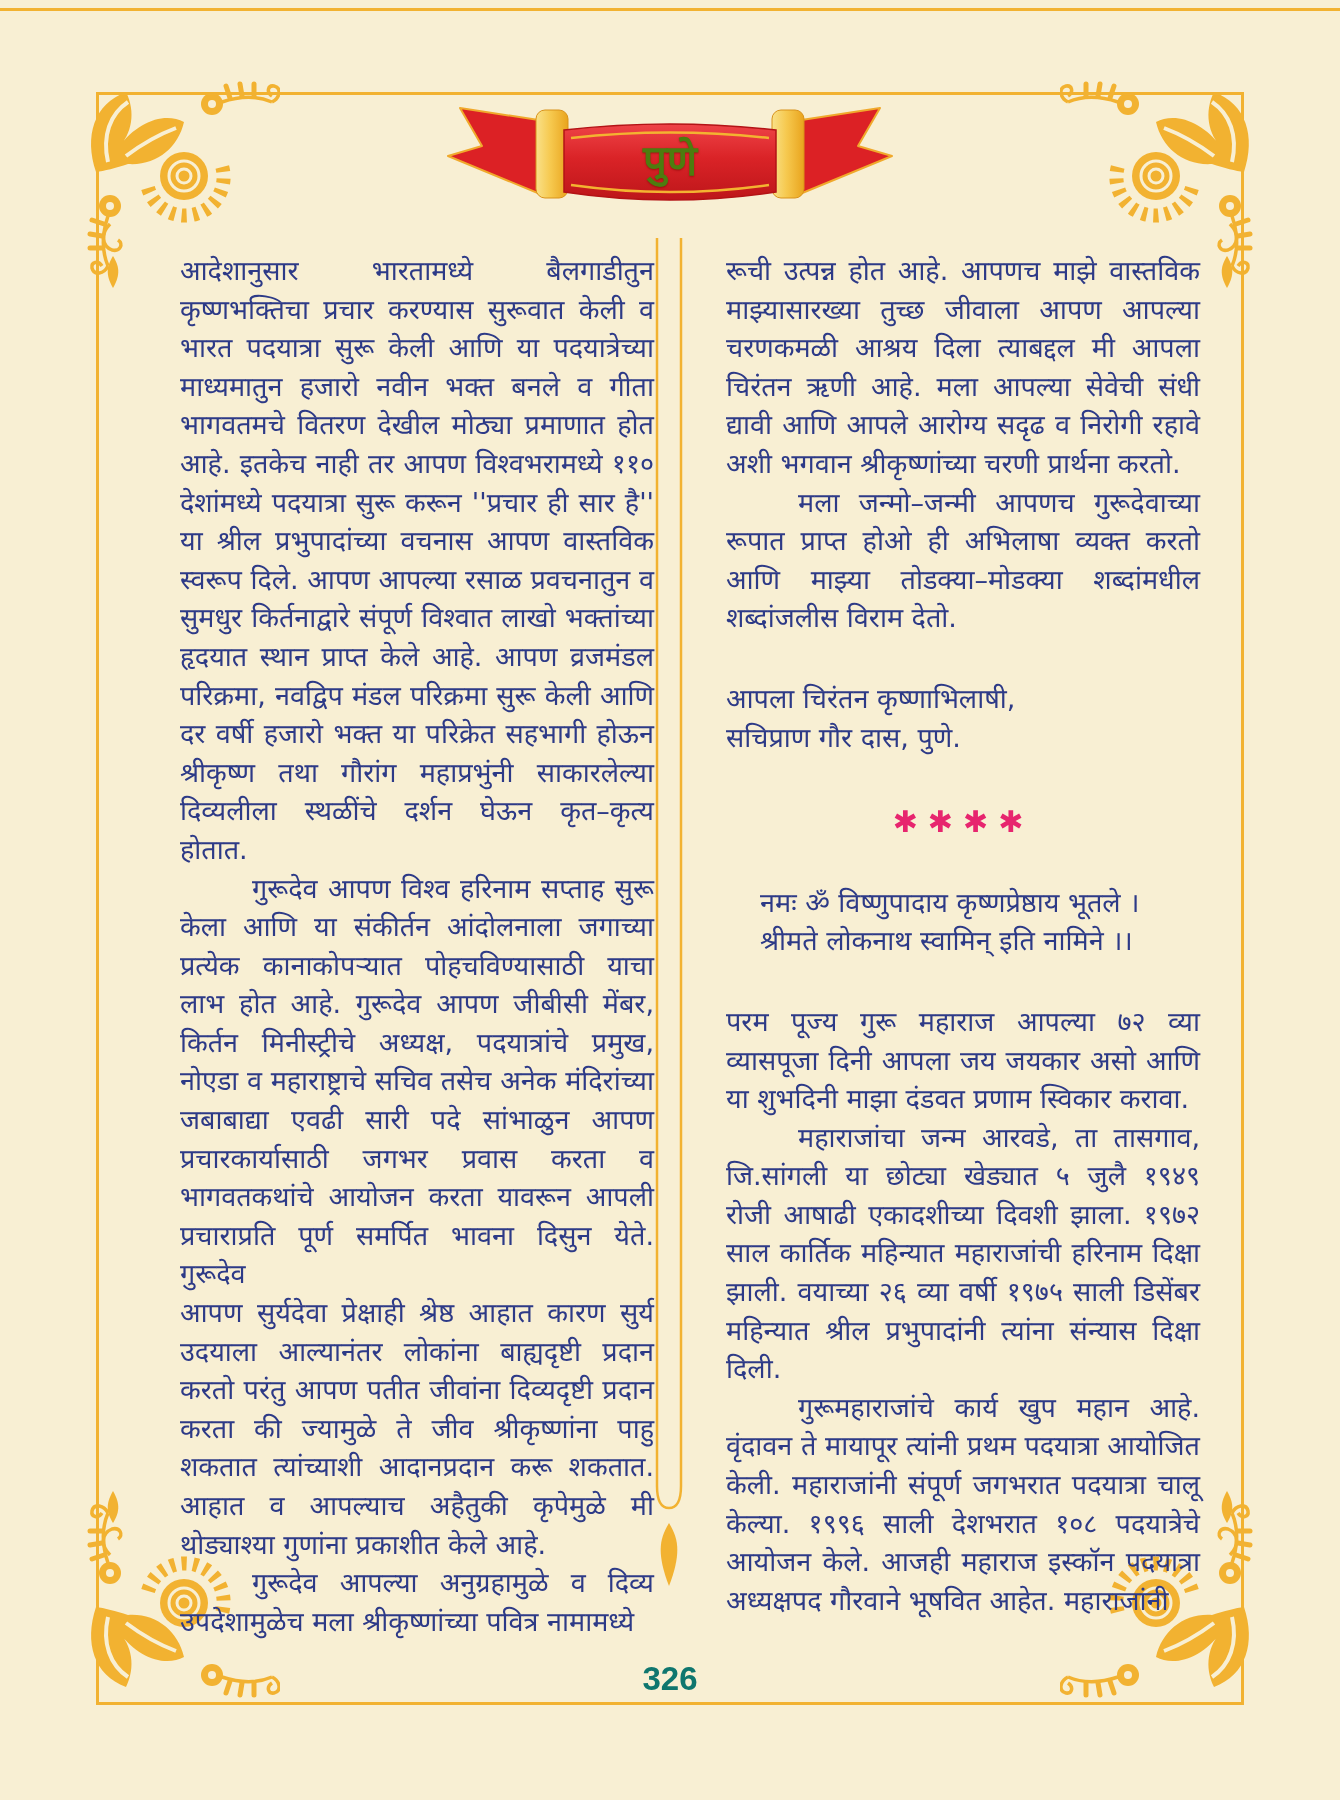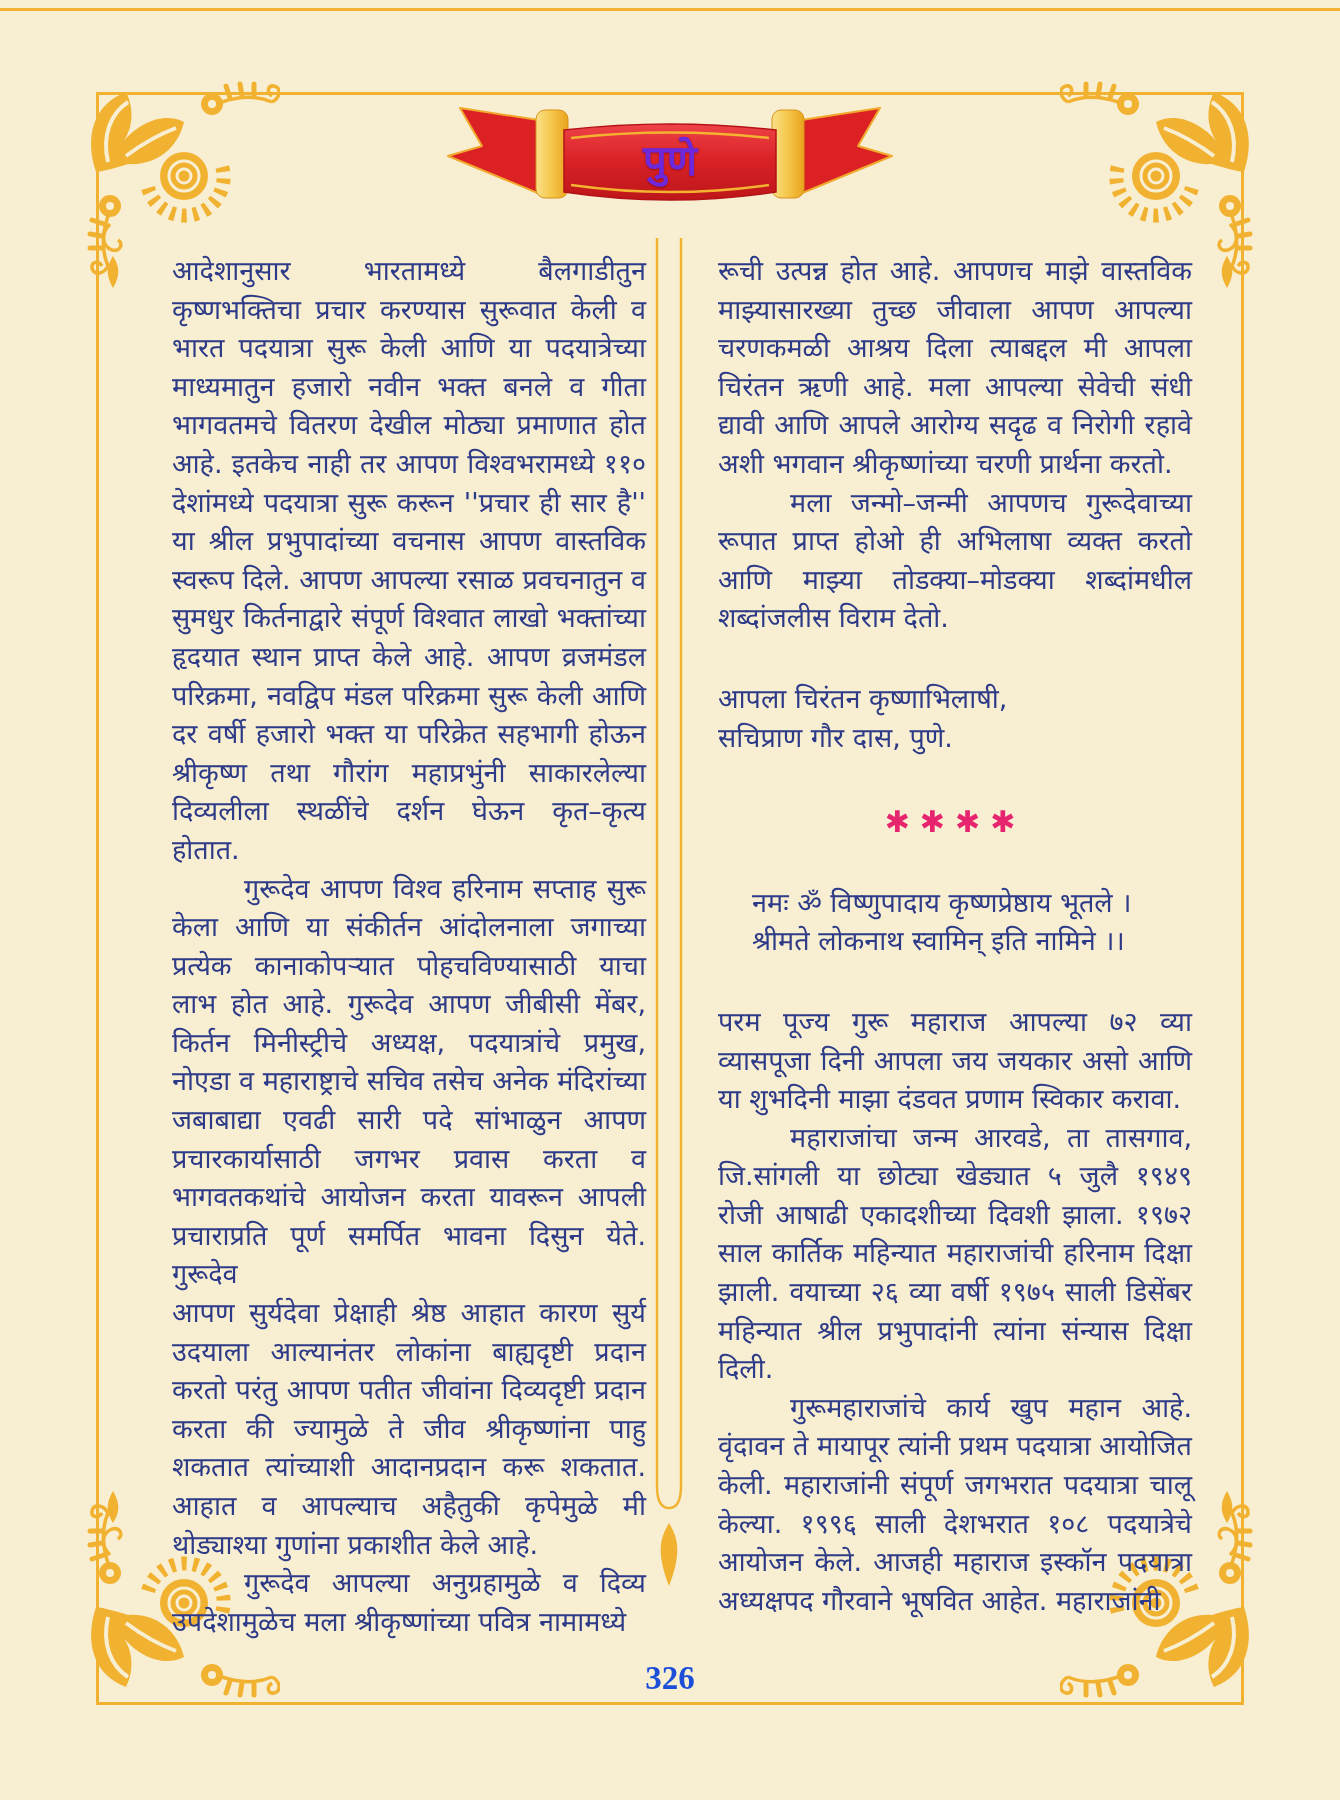--- a/index.html
+++ b/index.html
@@ -12,40 +12,40 @@
   
   .orn{position:absolute;width:200px;height:220px;}
   .orn.tl{left:80px;top:74px;}
   .orn.tr{right:80px;top:74px;transform:scaleX(-1);}
   .orn.bl{left:80px;top:1485px;transform:scaleY(-1);}
   .orn.br{right:80px;top:1485px;transform:scale(-1,-1);}
   
   .ribbon{position:absolute;left:430px;top:96px;width:480px;height:115px;}
   .ribbon svg{position:absolute;left:0;top:0;}
   .ribbon-title{position:absolute;left:0;right:0;top:40px;text-align:center;
-                color:#6d28d9;font-size:42px;font-weight:bold;line-height:1.2;
+                color:#4d7c0f;font-size:42px;font-weight:bold;line-height:1.2;
                 text-shadow:0 1px 2px rgba(120,0,0,.55);}
   
   .pen-divider{position:absolute;left:645px;top:238px;width:48px;height:1352px;}
   
   .col{position:absolute;top:252px;width:474px;color:#2d3a87;font-size:27px;
-       line-height:38.6px;}
+       line-height:38.6px;margin-left:8px;}
   .col.left{left:172px;}
   .col.right{left:718px;}
   .line{text-align:justify;text-align-last:justify;}
   .line.last{text-align-last:left;}
   .line.indent{padding-left:72px;}
   .block.align-left .line{text-align:right;text-align-last:left;}
   .block.align-center .line{text-align:center;text-align-last:center;}
   .block.shloka .line{padding-left:34px;text-align:left;text-align-last:left;}
   .block.asterisks{color:#e7256e;font-weight:bold;font-size:30px;letter-spacing:10px;}
   
   .page-number{position:absolute;left:0;right:0;top:1660px;text-align:center;
-               color:#1d4ed8;font-size:33px;font-weight:bold;
-               font-family:Liberation Serif, serif;}
+               color:#0f766e;font-size:33px;font-weight:bold;
+               font-family:Liberation Sans, sans-serif;}
 </style>
 </head>
 <body>
 
 <div class="page">
 
   <svg width="0" height="0" style="position:absolute" aria-hidden="true">
     <defs>
       <linearGradient id="bandGrad" x1="0" y1="0" x2="0" y2="1">
         <stop offset="0" stop-color="#ee4347"></stop>

